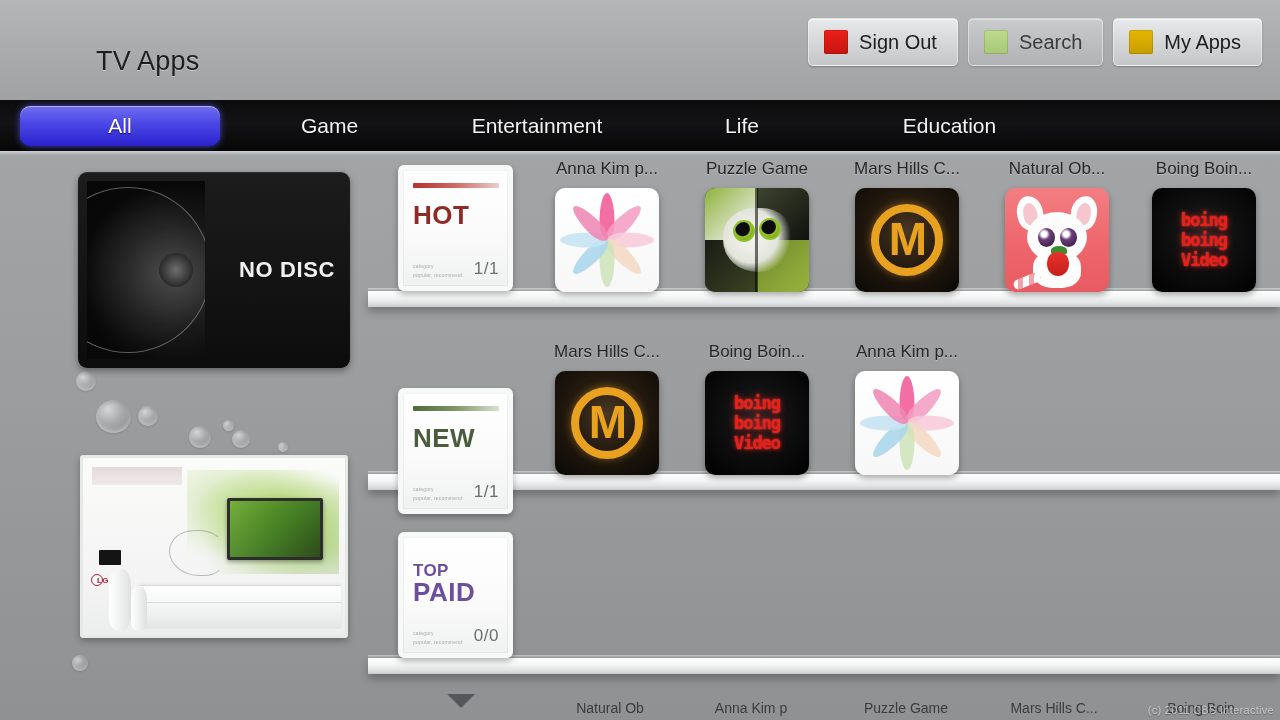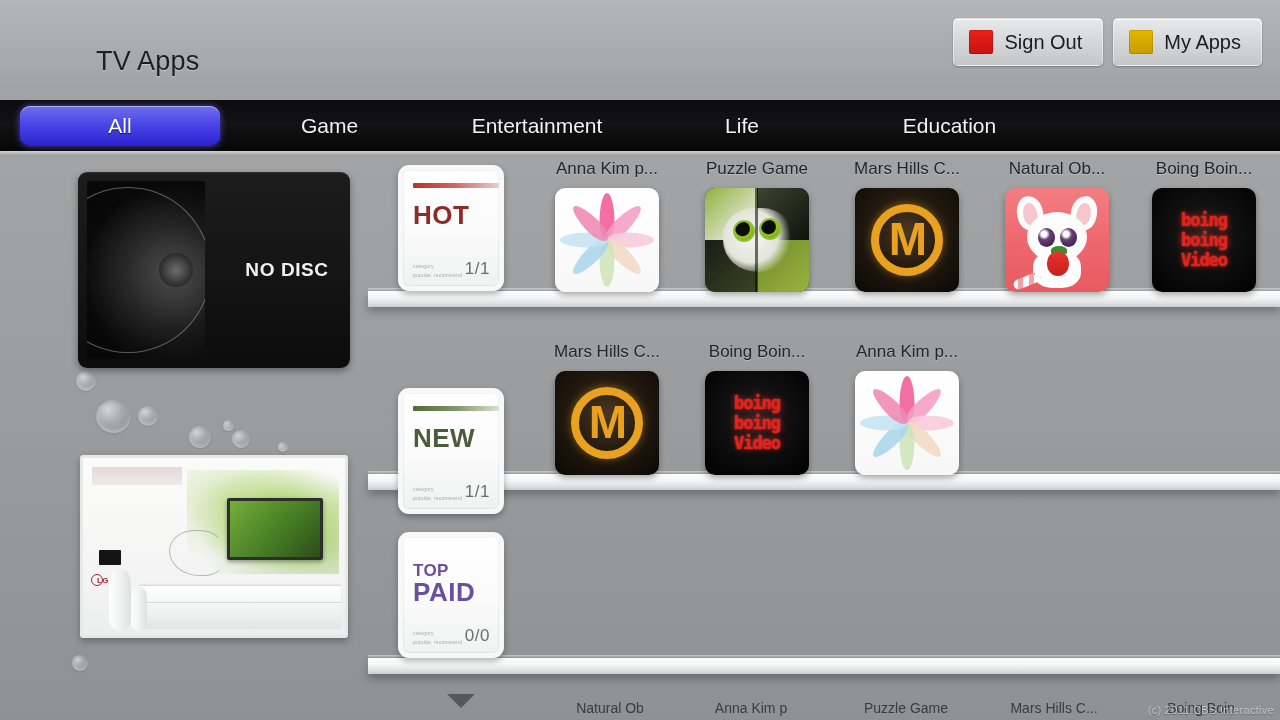--- a/index.html
+++ b/index.html
@@ -112,21 +112,21 @@
     border:1px solid rgba(190,190,190,.45);
     background:radial-gradient(circle at 70% 50%, rgba(120,120,120,.30) 0%, rgba(30,30,30,.05) 55%, rgba(0,0,0,0) 72%);
   }
   #disc-art .hub {
     position:absolute; left:72px; top:72px; width:34px; height:34px; border-radius:50%;
     background:radial-gradient(circle,#6e6e6e 0%,#2a2a2a 70%);
   }
   #no-disc-text {
     position:absolute; left:146px; top:0; width:126px; height:196px;
     display:flex; align-items:center; justify-content:center;
-    font-size:19px; font-weight:bold; color:#f0f1f2; letter-spacing:.6px;
+    font-size:22px; font-weight:bold; color:#f0f1f2; letter-spacing:.6px;
   }
 
   
   .bubble {
     position:absolute; border-radius:50%;
     background:radial-gradient(circle at 34% 28%, rgba(255,255,255,.58) 0%, rgba(215,218,220,.25) 42%, rgba(120,124,126,.14) 72%, rgba(255,255,255,.05) 100%);
     box-shadow:inset 0 -2px 4px rgba(255,255,255,.42), inset 0 2px 3px rgba(0,0,0,.10), 0 1px 2px rgba(0,0,0,.12);
   }
 
   #promo {
@@ -196,24 +196,24 @@
   .shelf:before{
     content:""; position:absolute; left:0; right:0; top:-3px; height:3px;
     background:linear-gradient(180deg, rgba(255,255,255,.5), rgba(255,255,255,0));
   }
 
   
   .row { position:absolute; left:368px; width:912px; }
 
   
   .cat-card {
-    position:absolute; width:106px; height:126px;
+    position:absolute; width:115px; height:126px;
     background:linear-gradient(180deg,#ffffff 0%,#fafafa 58%,#f0f1f1 100%);
     border:5px solid #f7f8f8;
-    border-radius:11px;
+    border-radius:6px;
     box-shadow:0 3px 6px rgba(0,0,0,.30), inset 0 0 0 1px rgba(0,0,0,.05);
   }
   .cat-inner { position:absolute; inset:0; padding:13px 10px 8px 10px; }
   .cat-bar { height:5px; width:86px; border-radius:1px; margin-bottom:14px; }
   .cat-bar.hot { background:linear-gradient(90deg,#b8312a 0%,#d06660 48%,#e8cfcd 100%); }
   .cat-bar.new { background:linear-gradient(90deg,#4f6b3a 0%,#7d9466 48%,#d8e0cf 100%); }
   .cat-title { font-size:26px; font-weight:bold; letter-spacing:.5px; line-height:1; }
   .cat-title.hot { color:#8e2b26; }
   .cat-title.new { color:#4b5c3d; }
   .cat-title.sm  { font-size:17px; font-weight:bold; color:#6b4f9e; letter-spacing:.4px; }
@@ -377,20 +377,24 @@
 <div class="bubble" style="left:278px;top:442px;width:10px;height:10px;"></div>
 <div class="bubble" style="left:72px;top:655px;width:16px;height:16px;"></div>
 
 <div id="header">
   <div id="page-title">TV Apps</div>
 
   <div id="toolbar">
     <div class="tb-btn">
       <span class="swatch sw-red"></span>
       <span class="tb-label">Sign Out</span>
+    </div>
+    <div class="tb-btn dim">
+      <span class="swatch sw-green"></span>
+      <span class="tb-label dimtxt">Search</span>
     </div>
     <div class="tb-btn">
       <span class="swatch sw-yellow"></span>
       <span class="tb-label">My Apps</span>
     </div>
   </div>
 </div>
 
 <div id="tabbar">
   <div class="tab active" style="left:20px;width:200px;">All</div>

